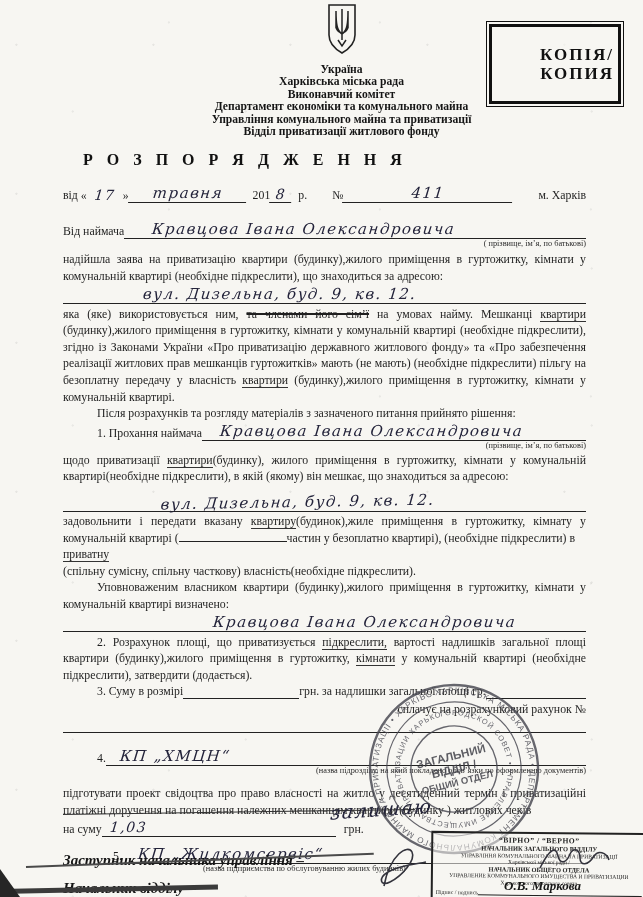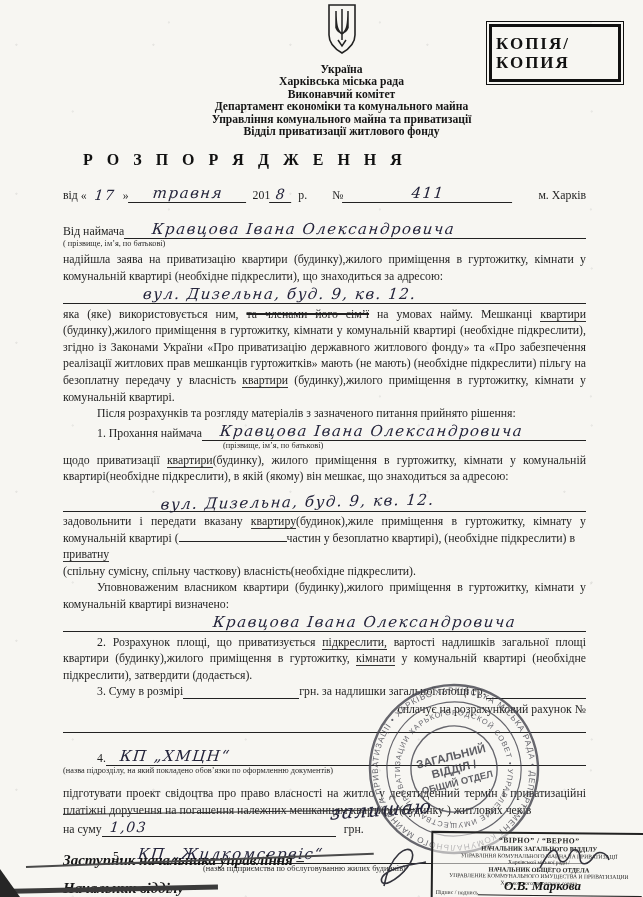--- a/index.html
+++ b/index.html
@@ -11,21 +11,21 @@
       radial-gradient(circle at 80% 12%, rgba(0,0,0,.06) 0 .8px, transparent 1.4px),
       radial-gradient(circle at 42% 71%, rgba(0,0,0,.06) 0 .8px, transparent 1.4px);
     background-size:137px 149px, 211px 187px, 173px 157px;
     font-family:"Liberation Serif", serif;color:#1f1f1f;
   }
   .content{padding:4px 57px 0 63px;}
   
   .copy-stamp{
     position:absolute;left:489px;top:24px;width:118px;
     border:3px solid #111;outline:1px solid #111;outline-offset:2px;
-    padding:7px 4px;text-align:left;font-weight:bold;font-size:17px;
+    padding:18px 4px;text-align:right;font-weight:bold;font-size:17px;
     letter-spacing:2px;line-height:19px;color:#111;background:rgba(247,246,242,.6);
   }
   
   .emblem-row{text-align:center;padding-left:34px;height:52px;}
   .header{padding-left:34px;text-align:center;font-weight:bold;font-size:11.6px;line-height:12.4px;margin-top:8px;color:#151515;}
   .doc-title{padding-left:20px;font-weight:bold;font-size:16px;letter-spacing:5px;margin-top:13px;color:#111;}
   
   .date-line{display:flex;align-items:flex-end;margin-top:15px;font-size:11.8px;}
   .dl-sp{flex:1;}
   .uline{border-bottom:1px solid #222;}
@@ -35,21 +35,21 @@
   }
   .hw-lg{font-size:15px;}
   .hw-md{font-size:14px;}
   .month-field{width:118px;text-align:center;}
   .num-field{width:170px;text-align:center;}
   
   .p{text-align:justify;font-size:11.8px;line-height:16.6px;margin:0;}
   .ind{text-indent:34px;}
   .flexline{display:flex;align-items:flex-end;font-size:11.8px;}
   .fill{flex:1;border-bottom:1px solid #222;}
-  .hint{text-align:left;font-size:8.3px;color:#2a2a2a;line-height:10px;}
+  .hint{text-align:right;font-size:8.3px;color:#2a2a2a;line-height:10px;}
   .strike{text-decoration:line-through;text-decoration-thickness:1.5px;}
   .u{border-bottom:1px solid #333;}
   .blank{display:inline-block;width:108px;border-bottom:1px solid #222;height:10px;}
   .rule{border-top:1.3px solid #222;height:0;}
   
   .round-seal{position:absolute;left:356px;top:680px;transform:rotate(-14deg);opacity:.82;}
   .rect-stamp{
     position:absolute;left:431px;top:832px;width:206px;border:2px solid #222;
     background:rgba(247,246,242,.55);padding:2px 3px 3px;transform:rotate(.6deg);
     text-align:center;color:#222;

